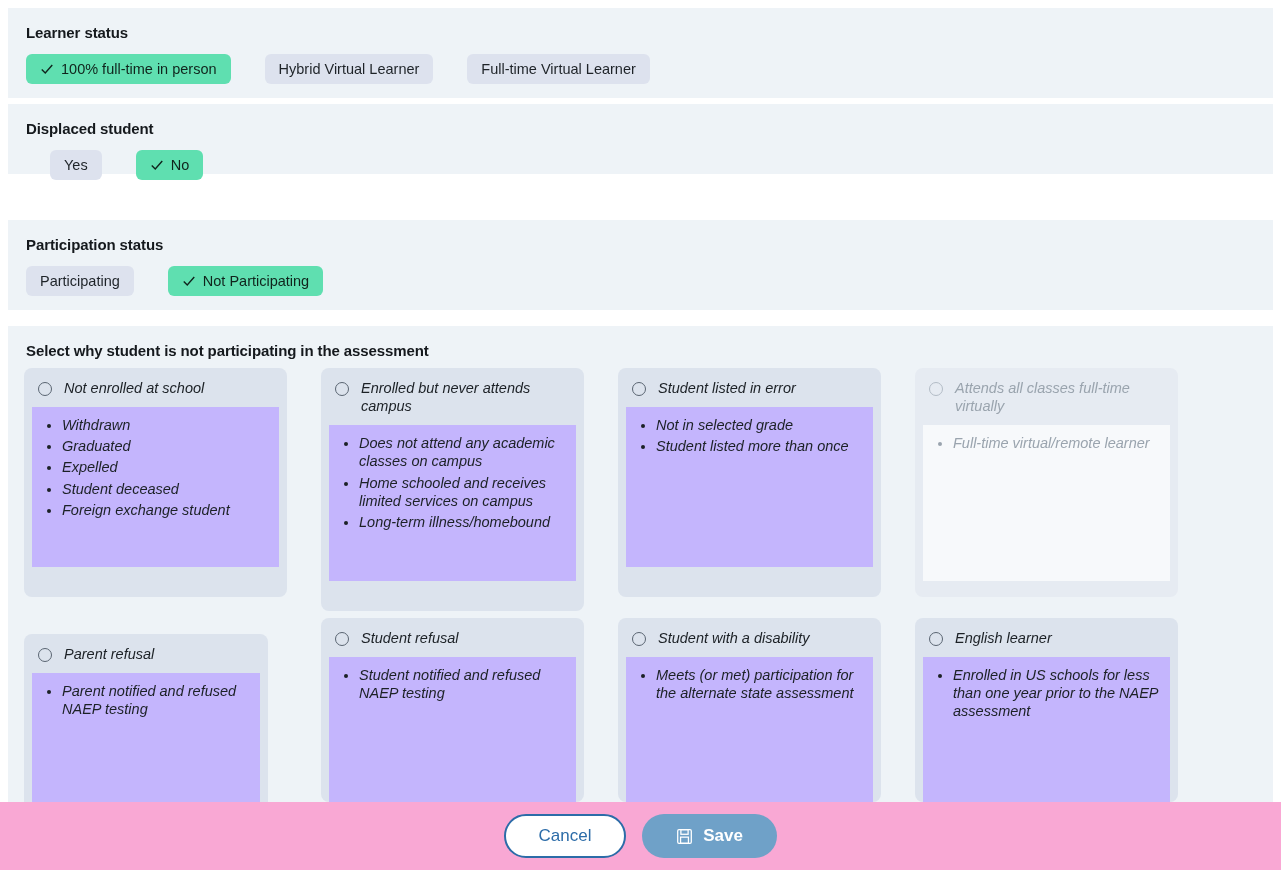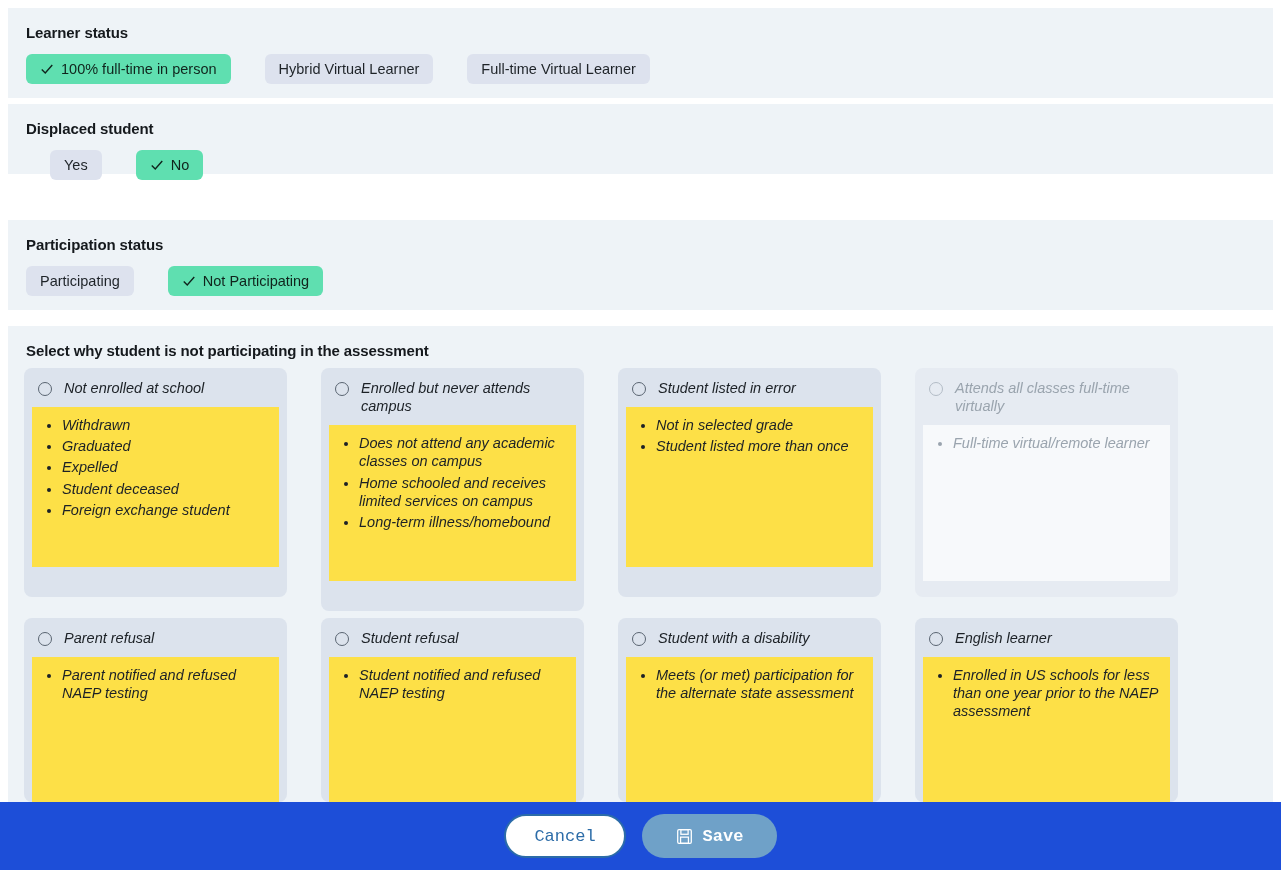--- a/index.html
+++ b/index.html
@@ -110,21 +110,21 @@
   .reason-label {
     font-size: 14.5px;
     line-height: 1.25;
     color: #1c2126;
     padding-right: 4px;
   }
   .reason-card.disabled .reason-label {
     color: #9aa4ae;
   }
   .reason-body {
-    background: #fde047;
+    background: #c4b5fd;
     margin: 0 8px;
     box-sizing: border-box;
     padding: 6px 0 10px 0;
   }
   .reason-card.disabled .reason-body {
     background: #f7f9fb;
   }
   .reason-body ul {
     margin: 0;
     padding: 0 10px 0 30px;
@@ -140,27 +140,26 @@
     color: #9aa4ae;
   }
 
   
   .footer {
     position: absolute;
     left: 0;
     bottom: 0;
     width: 1281px;
     height: 68px;
-    background: #1d4ed8;
+    background: #f9a8d4;
     display: flex;
     align-items: center;
     justify-content: center;
     gap: 16px;
     box-sizing: border-box;
-    font-family: Liberation Mono, monospace;
   }
   .btn {
     display: inline-flex;
     align-items: center;
     justify-content: center;
     gap: 10px;
     height: 44px;
     border-radius: 24px;
     font-size: 17px;
     box-sizing: border-box;
@@ -292,21 +291,21 @@
         <span class="radio"></span>
         <span class="reason-label">Attends all classes full-time virtually</span>
       </div>
       <div class="reason-body" style="height:156px;">
         <ul>
           <li>Full-time virtual/remote learner</li>
         </ul>
       </div>
     </div>
 
-    <div class="reason-card" style="left:16px; top:292px; width:263px; height:184px;">
+    <div class="reason-card" style="left:16px; top:308px; width:244px; height:184px;">
       <div class="reason-head">
         <span class="radio"></span>
         <span class="reason-label">Parent refusal</span>
       </div>
       <div class="reason-body" style="height:150px;">
         <ul>
           <li>Parent notified and refused NAEP testing</li>
         </ul>
       </div>
     </div>

